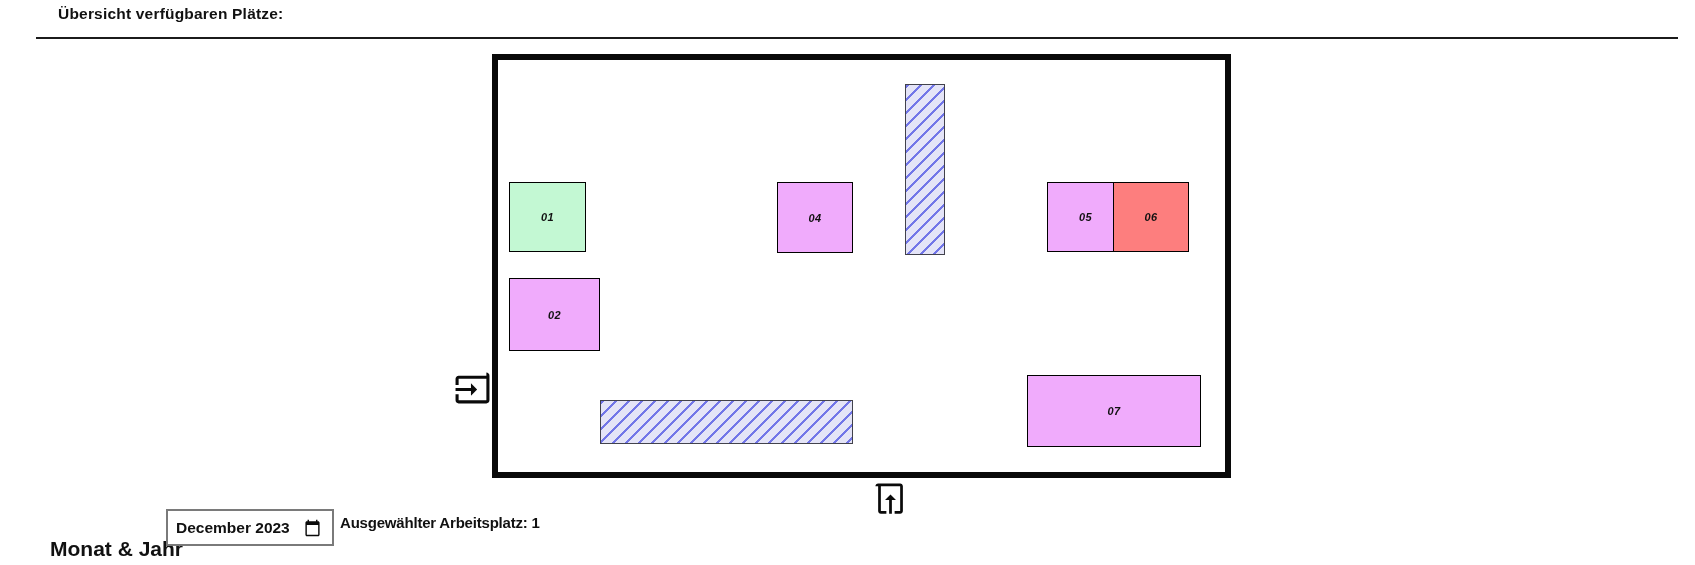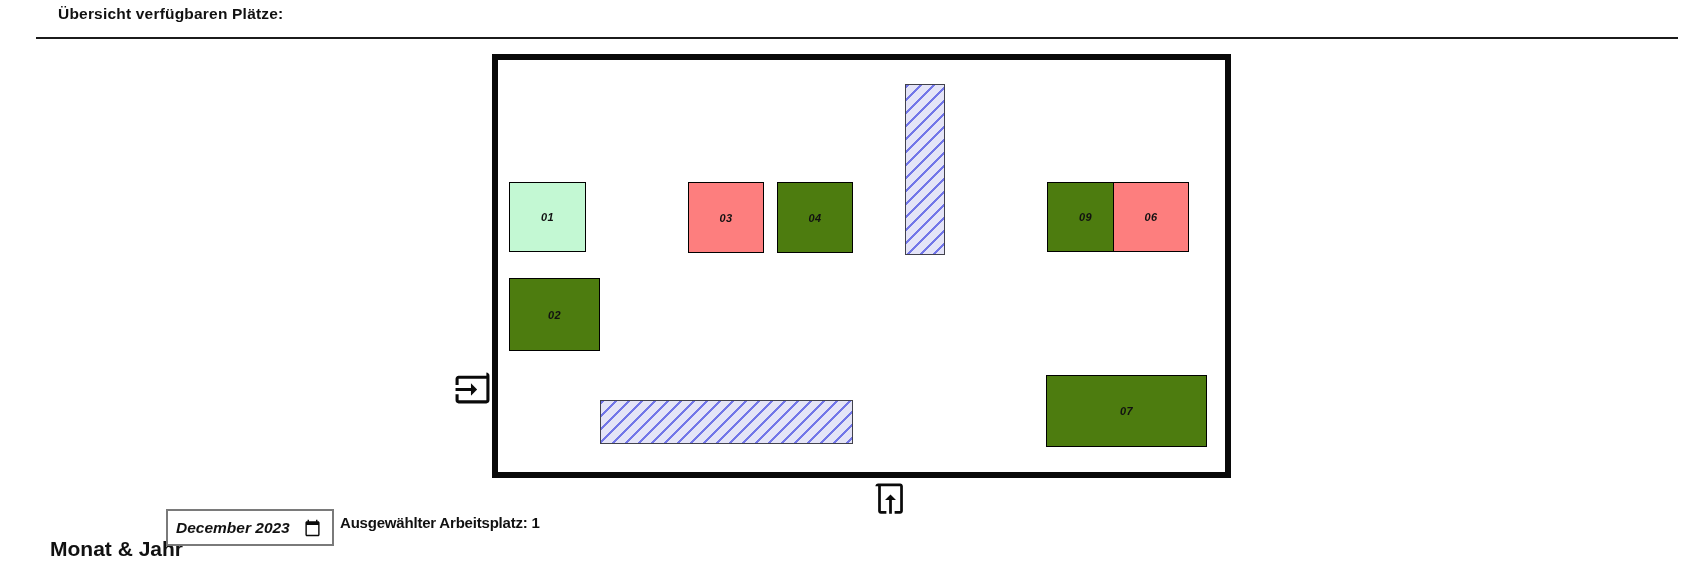--- a/index.html
+++ b/index.html
@@ -16,77 +16,74 @@
   
   .room{position:absolute;left:492px;top:54px;width:727px;height:412px;border:6px solid #090909;background:#fff}
 
   .seat{
     position:absolute;box-sizing:border-box;border:1.5px solid #000;background:#fff;
     display:flex;align-items:center;justify-content:center;
     font-size:11px;letter-spacing:.3px;cursor:pointer;font-style:italic;
   }
   .status-selected{background:#c3f8d3}
   .status-occupied{background:#fd7e7e}
-  .status-free{background:#4d7c0f}
+  .status-free{background:#f0abfc}
 
   .seat-01{left:11px;top:122px;width:77px;height:70px}
   .seat-02{left:11px;top:218px;width:91px;height:73px}
   .seat-03{left:190px;top:122px;width:76px;height:71px}
   .seat-04{left:279px;top:122px;width:76px;height:71px}
   .seat-05{left:549px;top:122px;width:77px;height:70px}
   .seat-06{left:615px;top:122px;width:76px;height:70px}
-  .seat-07{left:548px;top:315px;width:161px;height:72px}
+  .seat-07{left:529px;top:315px;width:174px;height:72px}
 
   .hatch{
     position:absolute;box-sizing:border-box;border:1.5px solid #42424c;
     background-color:#e4e4f7;
     background-image:repeating-linear-gradient(135deg,#7276e8 0px,#7276e8 2.6px,rgba(0,0,0,0) 2.6px,rgba(0,0,0,0) 9.2px);
   }
   .hatch-vertical{left:407px;top:24px;width:40px;height:171px}
   .hatch-horizontal{left:102px;top:340px;width:253px;height:44px}
 
   .door-left{position:absolute;left:454px;top:371px;width:37px;height:37px}
   .door-bottom{position:absolute;left:874px;top:482px;width:33px;height:33px}
   .door-bottom svg{transform:rotate(-90deg)}
   .door-icon{fill:#0a0a0a;width:100%;height:100%;display:block}
 
   
   .month-label{position:absolute;left:50px;top:537px;font-size:21px;white-space:nowrap}
   .month-input{
     position:absolute;left:166px;top:509px;width:168px;height:37px;box-sizing:border-box;
     border:2px solid #7a7a7a;background:#fff;
     display:flex;align-items:center;justify-content:space-between;
-    padding:0 11px 0 8px;font-size:15.5px;cursor:text;white-space:nowrap;font-style:italic;
+    padding:0 11px 0 8px;font-size:15.5px;cursor:text;white-space:nowrap;
   }
   .calendar-icon{width:17px;height:18px;flex:0 0 auto;cursor:pointer}
   .calendar-icon svg{display:block;width:100%;height:100%;fill:#0a0a0a}
   .selected-text{position:absolute;left:340px;top:514px;font-size:15px;letter-spacing:-.2px;white-space:nowrap}
 </style>
 </head>
 <body>
 
 <div class="page-title">Übersicht verfügbaren Plätze:</div>
 <div class="rule"></div>
 
 <div class="room">
 
   <div class="seat seat-01 status-selected">
     <span>01</span>
   </div>
   <div class="seat seat-02 status-free">
     <span>02</span>
   </div>
-  <div class="seat seat-03 status-occupied">
-    <span>03</span>
-  </div>
   <div class="seat seat-04 status-free">
     <span>04</span>
   </div>
   <div class="seat seat-05 status-free">
-    <span>09</span>
+    <span>05</span>
   </div>
   <div class="seat seat-06 status-occupied">
     <span>06</span>
   </div>
   <div class="seat seat-07 status-free">
     <span>07</span>
   </div>
 
   <div class="hatch hatch-vertical"></div>
   <div class="hatch hatch-horizontal"></div>

